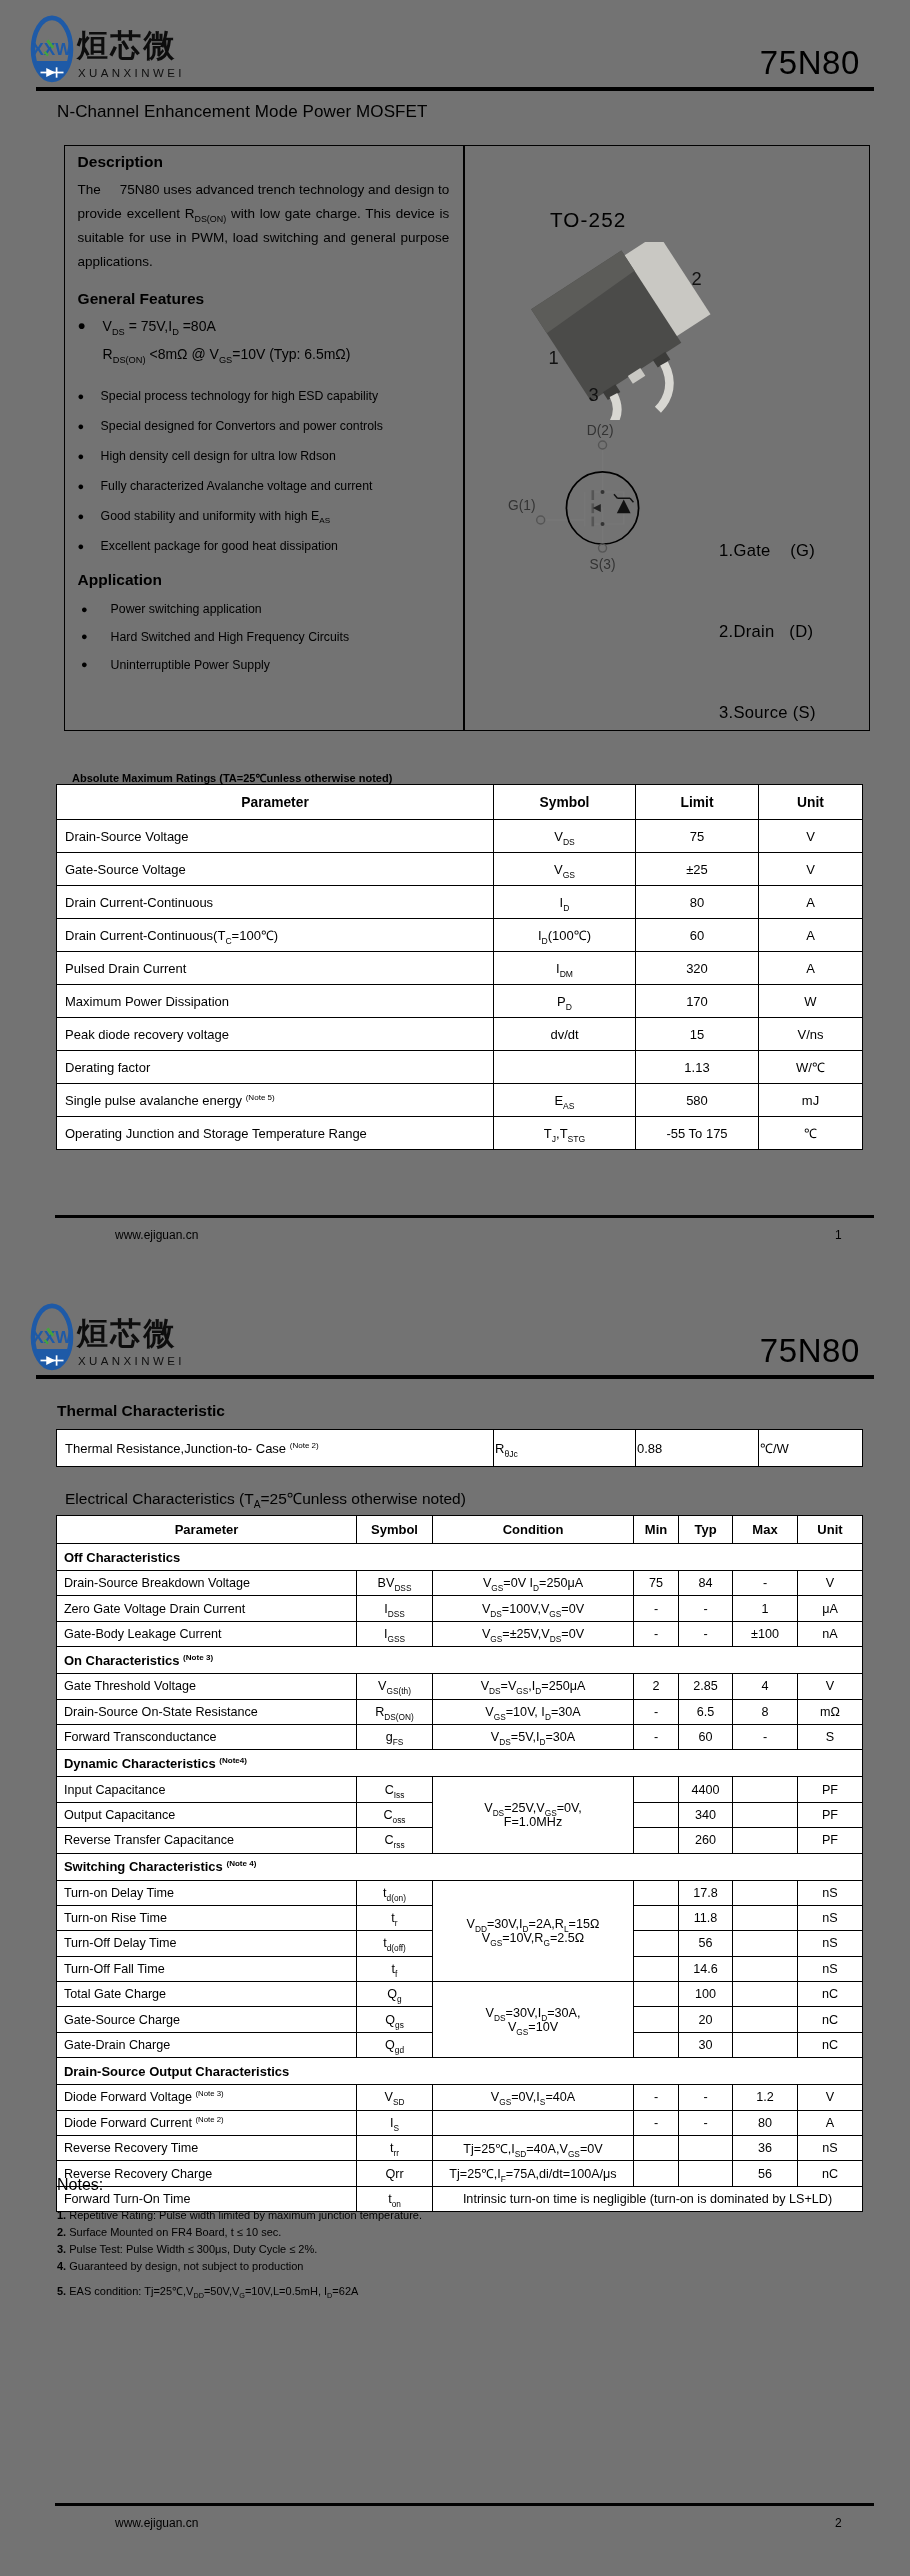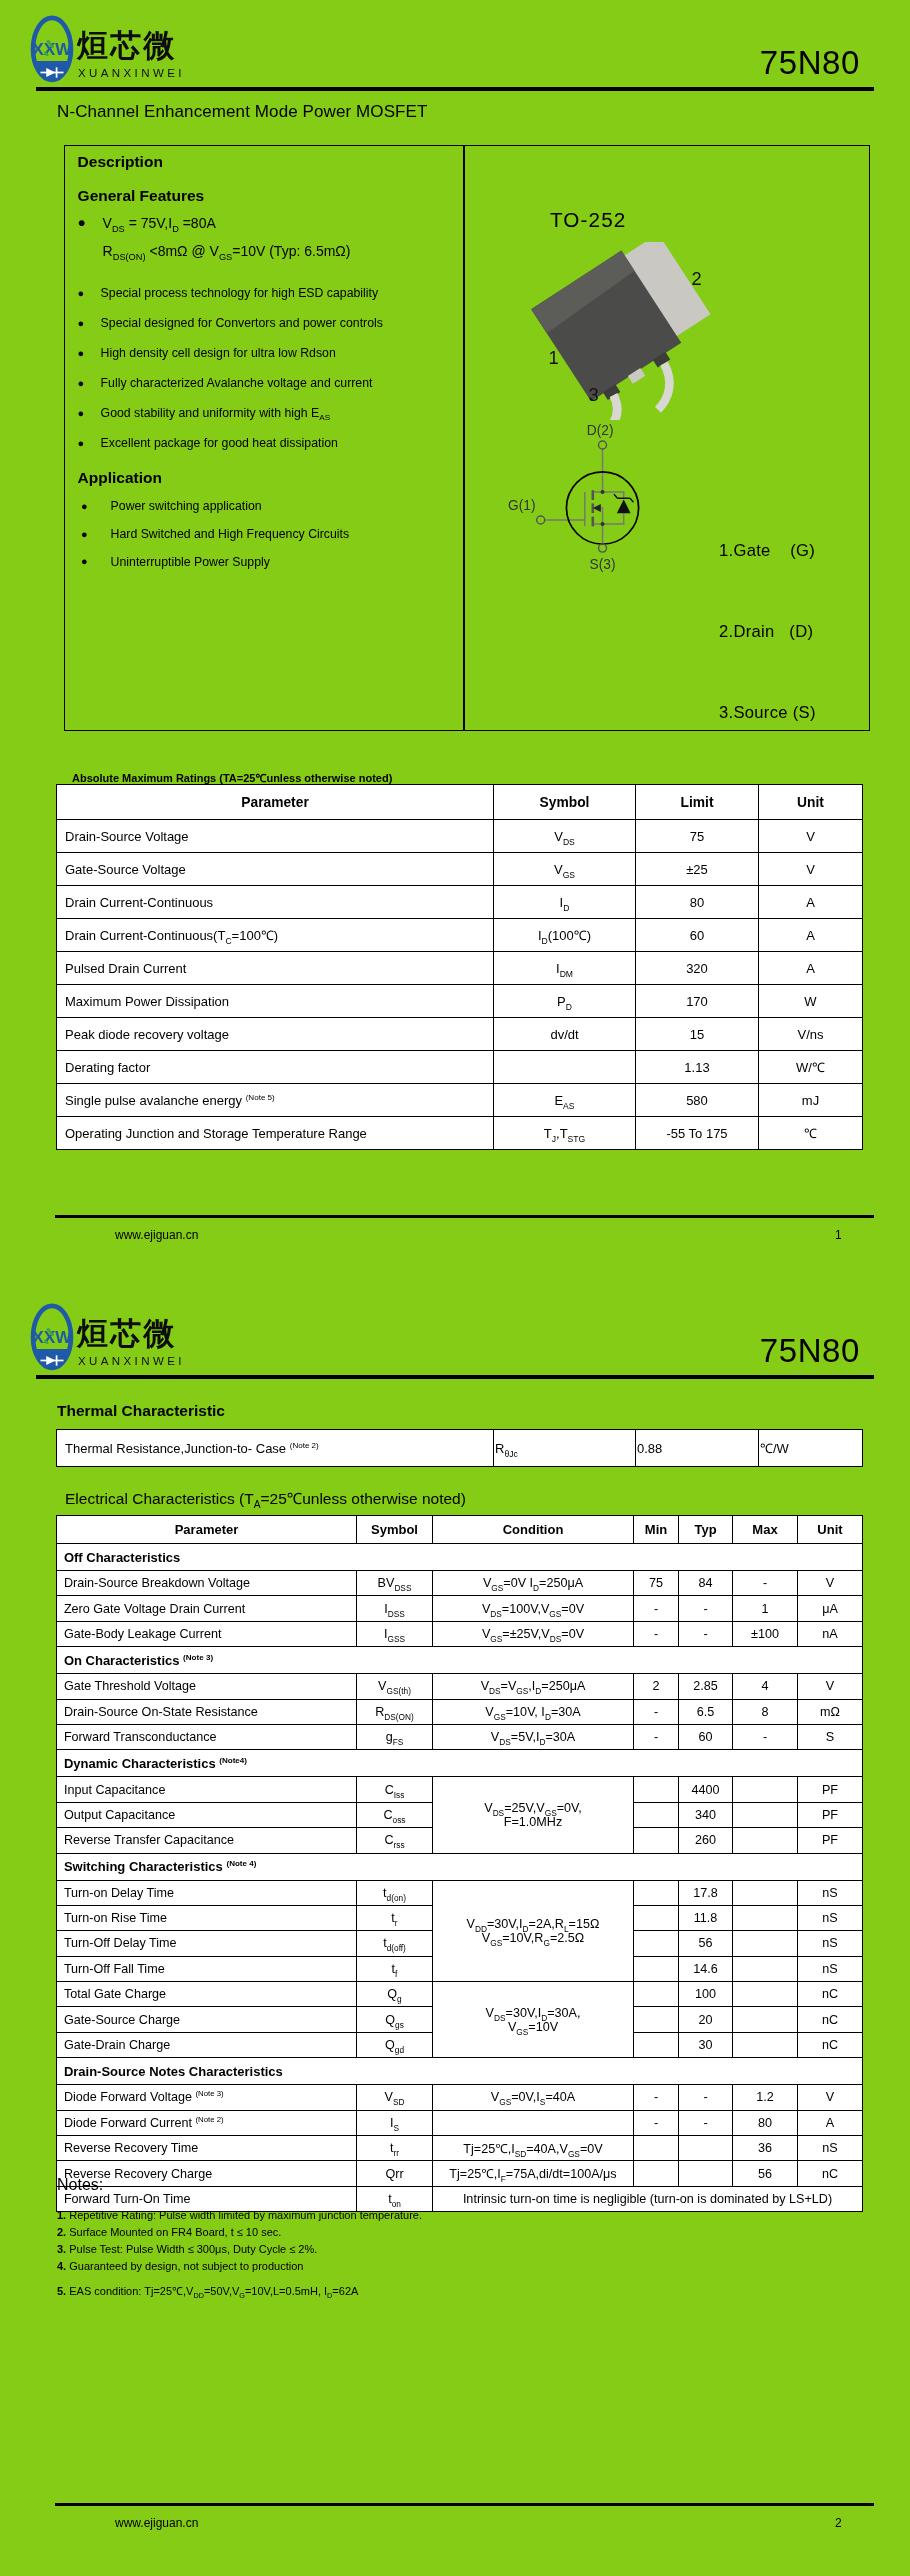--- a/index.html
+++ b/index.html
@@ -1,17 +1,17 @@
 <!DOCTYPE html>
 <html style="font-size:9.2px"><head>
 <meta charset="utf-8">
 <style>
   html,body{margin:0;padding:0;background:#fff}
   body{width:910px;font-family:"Liberation Sans",sans-serif;color:#000;-webkit-font-smoothing:antialiased}
-  .page{position:relative;width:910px;height:1288px;background:#84cc16;overflow:hidden}
+  .page{position:relative;width:910px;height:1288px;background:#737373;overflow:hidden}
   
   .logo{position:absolute;left:30px;top:15px;width:298px;height:72px}
   .logo-svg{position:absolute;left:0;top:0}
   .logo-cn{position:absolute;left:47px;top:15px;font-size:31px;font-weight:bold;letter-spacing:2.3px;line-height:1;color:#0d0d0d}
   .logo-en{position:absolute;left:48px;top:52px;font-size:11.5px;letter-spacing:3.4px;color:#101010}
   .part-no{position:absolute;top:46px;right:50px;font-size:33px;letter-spacing:0.6px;line-height:1}
   .hrule{position:absolute;left:36px;top:87px;width:838px;height:4px;background:#000}
   
   .frule{position:absolute;left:55px;top:1215px;width:819px;height:3.4px;background:#000}
   .fweb{position:absolute;left:115px;right:40px;top:1228px;text-align:left;font-size:12px}
@@ -92,20 +92,21 @@
   <div class="part-no">75N80</div>
   <div class="hrule"></div>
 
   <h1 class="title">N-Channel Enhancement Mode Power MOSFET</h1>
 
   <div class="cols">
     <div class="divider"></div>
 
     <div class="lcol">
       <h2 class="sec-h">Description</h2>
+      <p class="desc">The&nbsp;&nbsp;&nbsp;&nbsp;&nbsp;75N80 uses advanced trench technology and design to provide excellent R<sub>DS(ON)</sub> with low gate charge. This device is suitable for use in PWM, load switching and general purpose applications.</p>
 
       <h2 class="sec-h gf-h">General Features</h2>
       <div class="feat-main">
         <span class="blt">●</span>
         <span>V<sub>DS</sub> = 75V,I<sub>D</sub> =80A</span>
       </div>
       <div class="feat-sub">R<sub>DS(ON)</sub> &lt;8mΩ @ V<sub>GS</sub>=10V (Typ: 6.5mΩ)</div>
 
       <div class="feat-list">
         <div class="feat-item">
@@ -499,21 +500,21 @@
         </tr>
     <tr>
           <td class="p">Gate-Drain Charge</td>
           <td>Q<sub>gd</sub></td>
           <td></td>
           <td>30</td>
           <td></td>
           <td>nC</td>
         </tr>
     <tr>
-          <td class="sec" colspan="7">Drain-Source Notes Characteristics</td>
+          <td class="sec" colspan="7">Drain-Source Output Characteristics</td>
         </tr>
     <tr>
           <td class="p">Diode Forward Voltage <sup>(Note 3)</sup></td>
           <td>V<sub>SD</sub></td>
           <td>V<sub>GS</sub>=0V,I<sub>S</sub>=40A</td>
           <td>-</td>
           <td>-</td>
           <td>1.2</td>
           <td>V</td>
         </tr>

